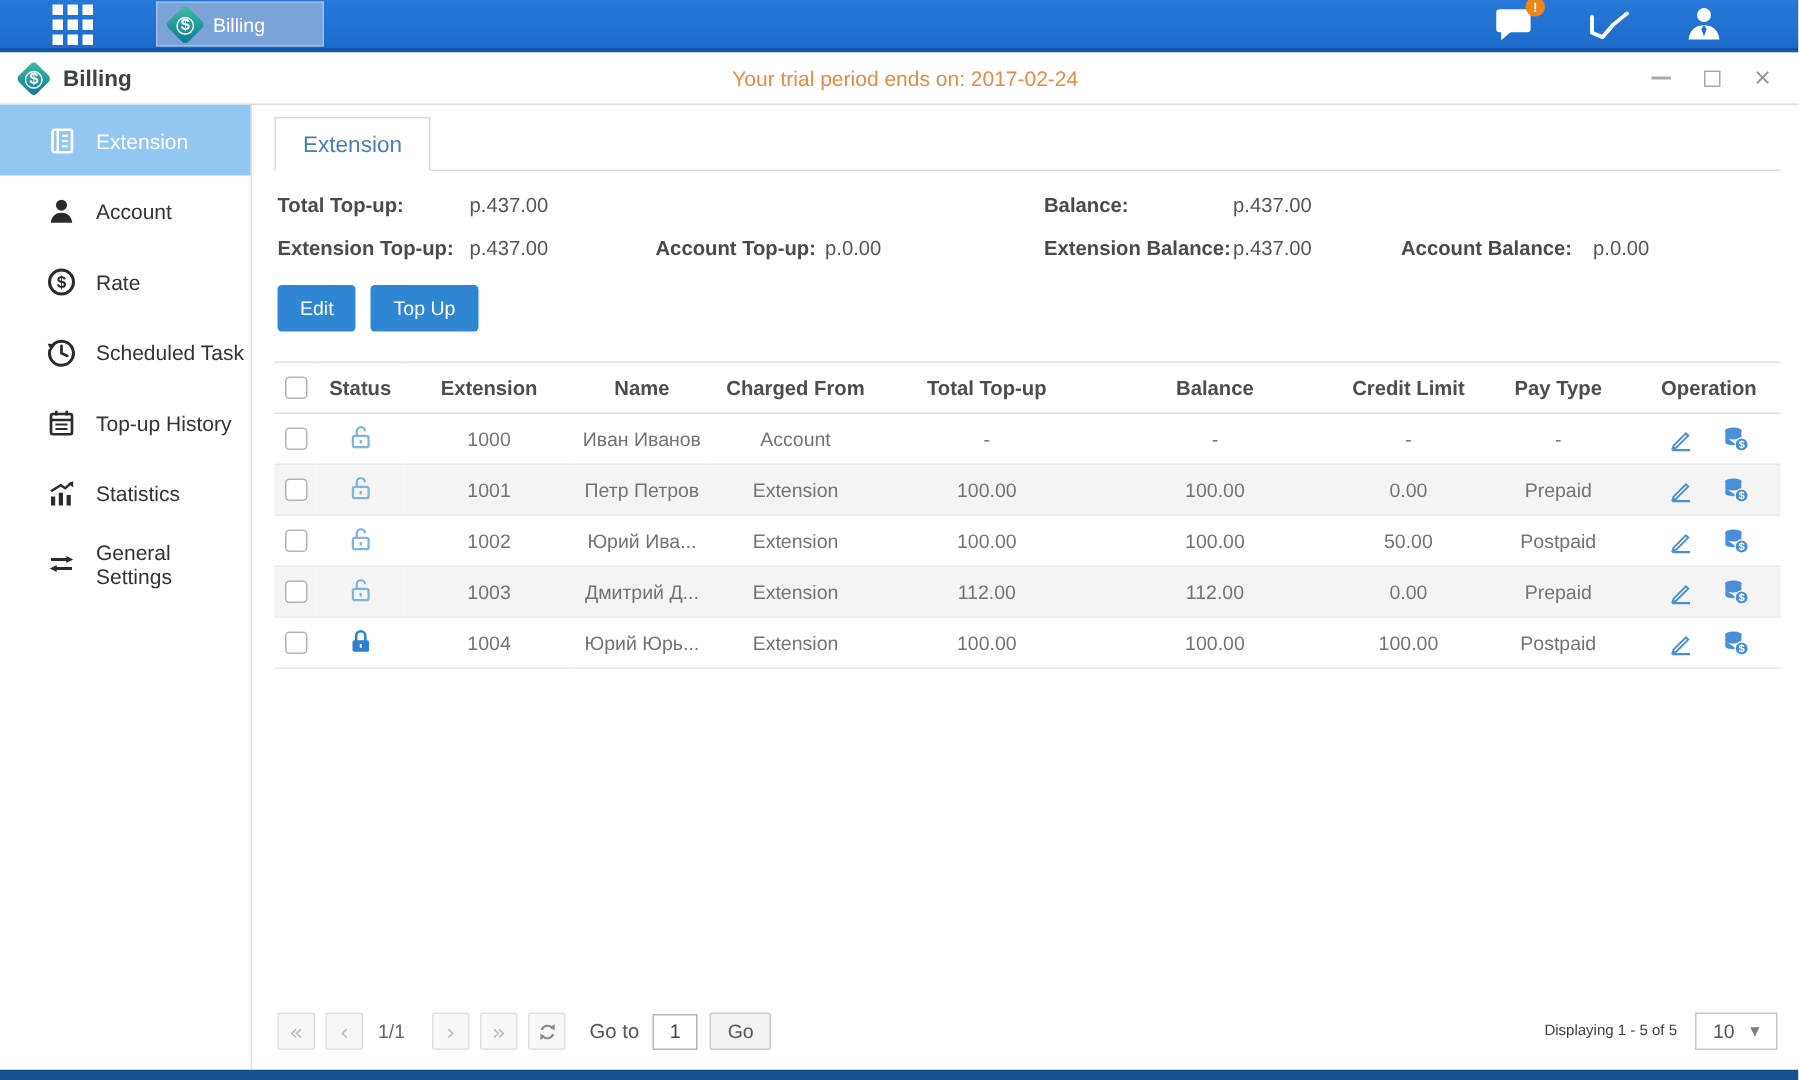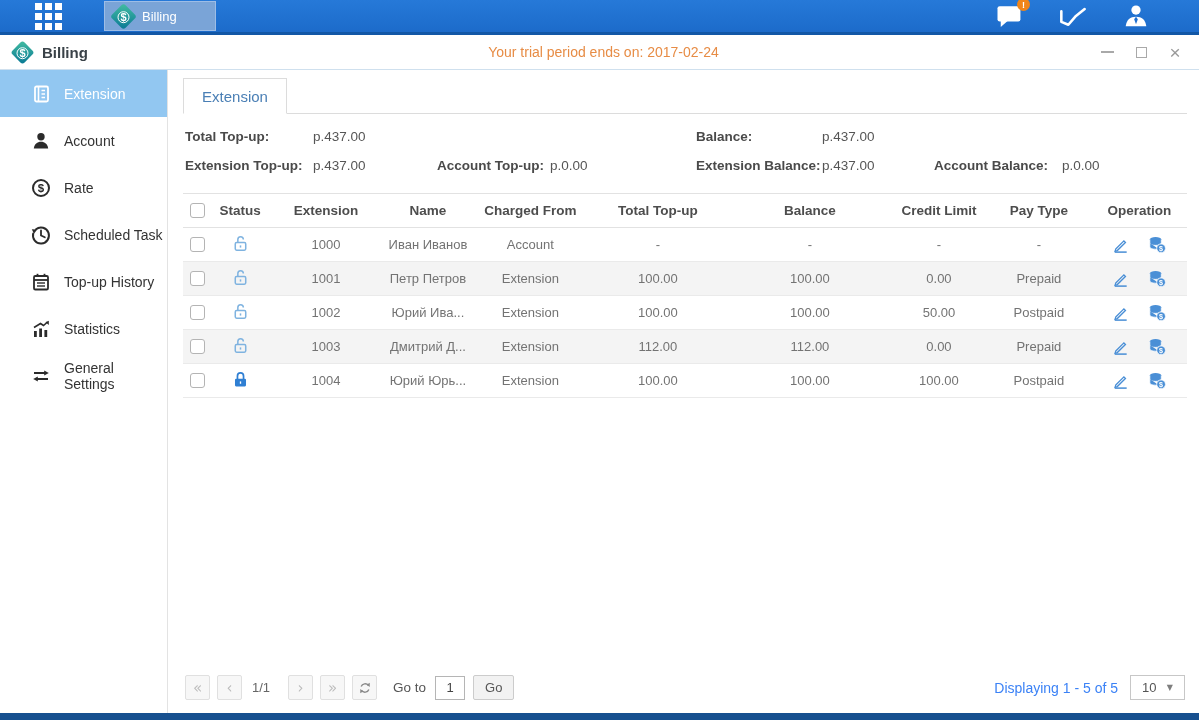--- a/index.html
+++ b/index.html
@@ -79,21 +79,21 @@
   .pg-btn { width:25px; height:25px; border:1px solid #e0e0e0; background:#f7f7f7; border-radius:2px;
     display:flex; align-items:center; justify-content:center; color:#bcbcbc; font-size:15px;
     margin-right:7px; cursor:pointer; font-family:"DejaVu Sans",sans-serif; }
   .pg-ind { color:#666; font-size:13px; margin:0 18px 0 3px; }
   .goto-label { color:#555; font-size:13.5px; margin:0 9px 0 9px; }
   .goto-input { width:30px; height:24px; border:1px solid #b5b5b5; text-align:center;
     font-size:13px; color:#444; font-family:inherit; }
   .go-btn { margin-left:8px; height:25px; padding:0 11px; border:1px solid #ccc; background:#f2f2f2;
     border-radius:2px; color:#555; font-size:13px; cursor:pointer; font-family:inherit; }
   .pg-right { margin-left:auto; display:flex; align-items:center; gap:12px; }
-  .displaying { color:#3b82f6; font-size:14px; }
+  .displaying { color:#404040; font-size:10px; }
   .page-size { width:55px; height:25px; border:1px solid #c7c7c7; display:flex; align-items:center;
     padding:0 11px; color:#555; font-size:13px; cursor:pointer; background:#fff; }
   .page-size .caret { margin-left:auto; font-size:8px; color:#7e7e7e; font-family:"DejaVu Sans",sans-serif; }
 
   .bottom-strip { height:7px; background:#17508f; }
 </style>
 </head>
 <body>
 
 <div class="topbar">
@@ -242,20 +242,24 @@
       <b>Extension Top-up:</b>
       <span>p.437.00</span>
       <b>Account Top-up:</b>
       <span>p.0.00</span>
       <b>Extension Balance:</b>
       <span>p.437.00</span>
       <b>Account Balance:</b>
       <span>p.0.00</span>
     </div>
 
+    <div class="btn-row">
+      <button class="btn">Edit</button>
+      <button class="btn">Top Up</button>
+    </div>
 
     <table>
       <colgroup>
         <col style="width:2.8%">
           <col style="width:5.8%">
           <col style="width:11.3%">
           <col style="width:9%">
         <col style="width:11.4%">
           <col style="width:14%">
           <col style="width:16.3%">

